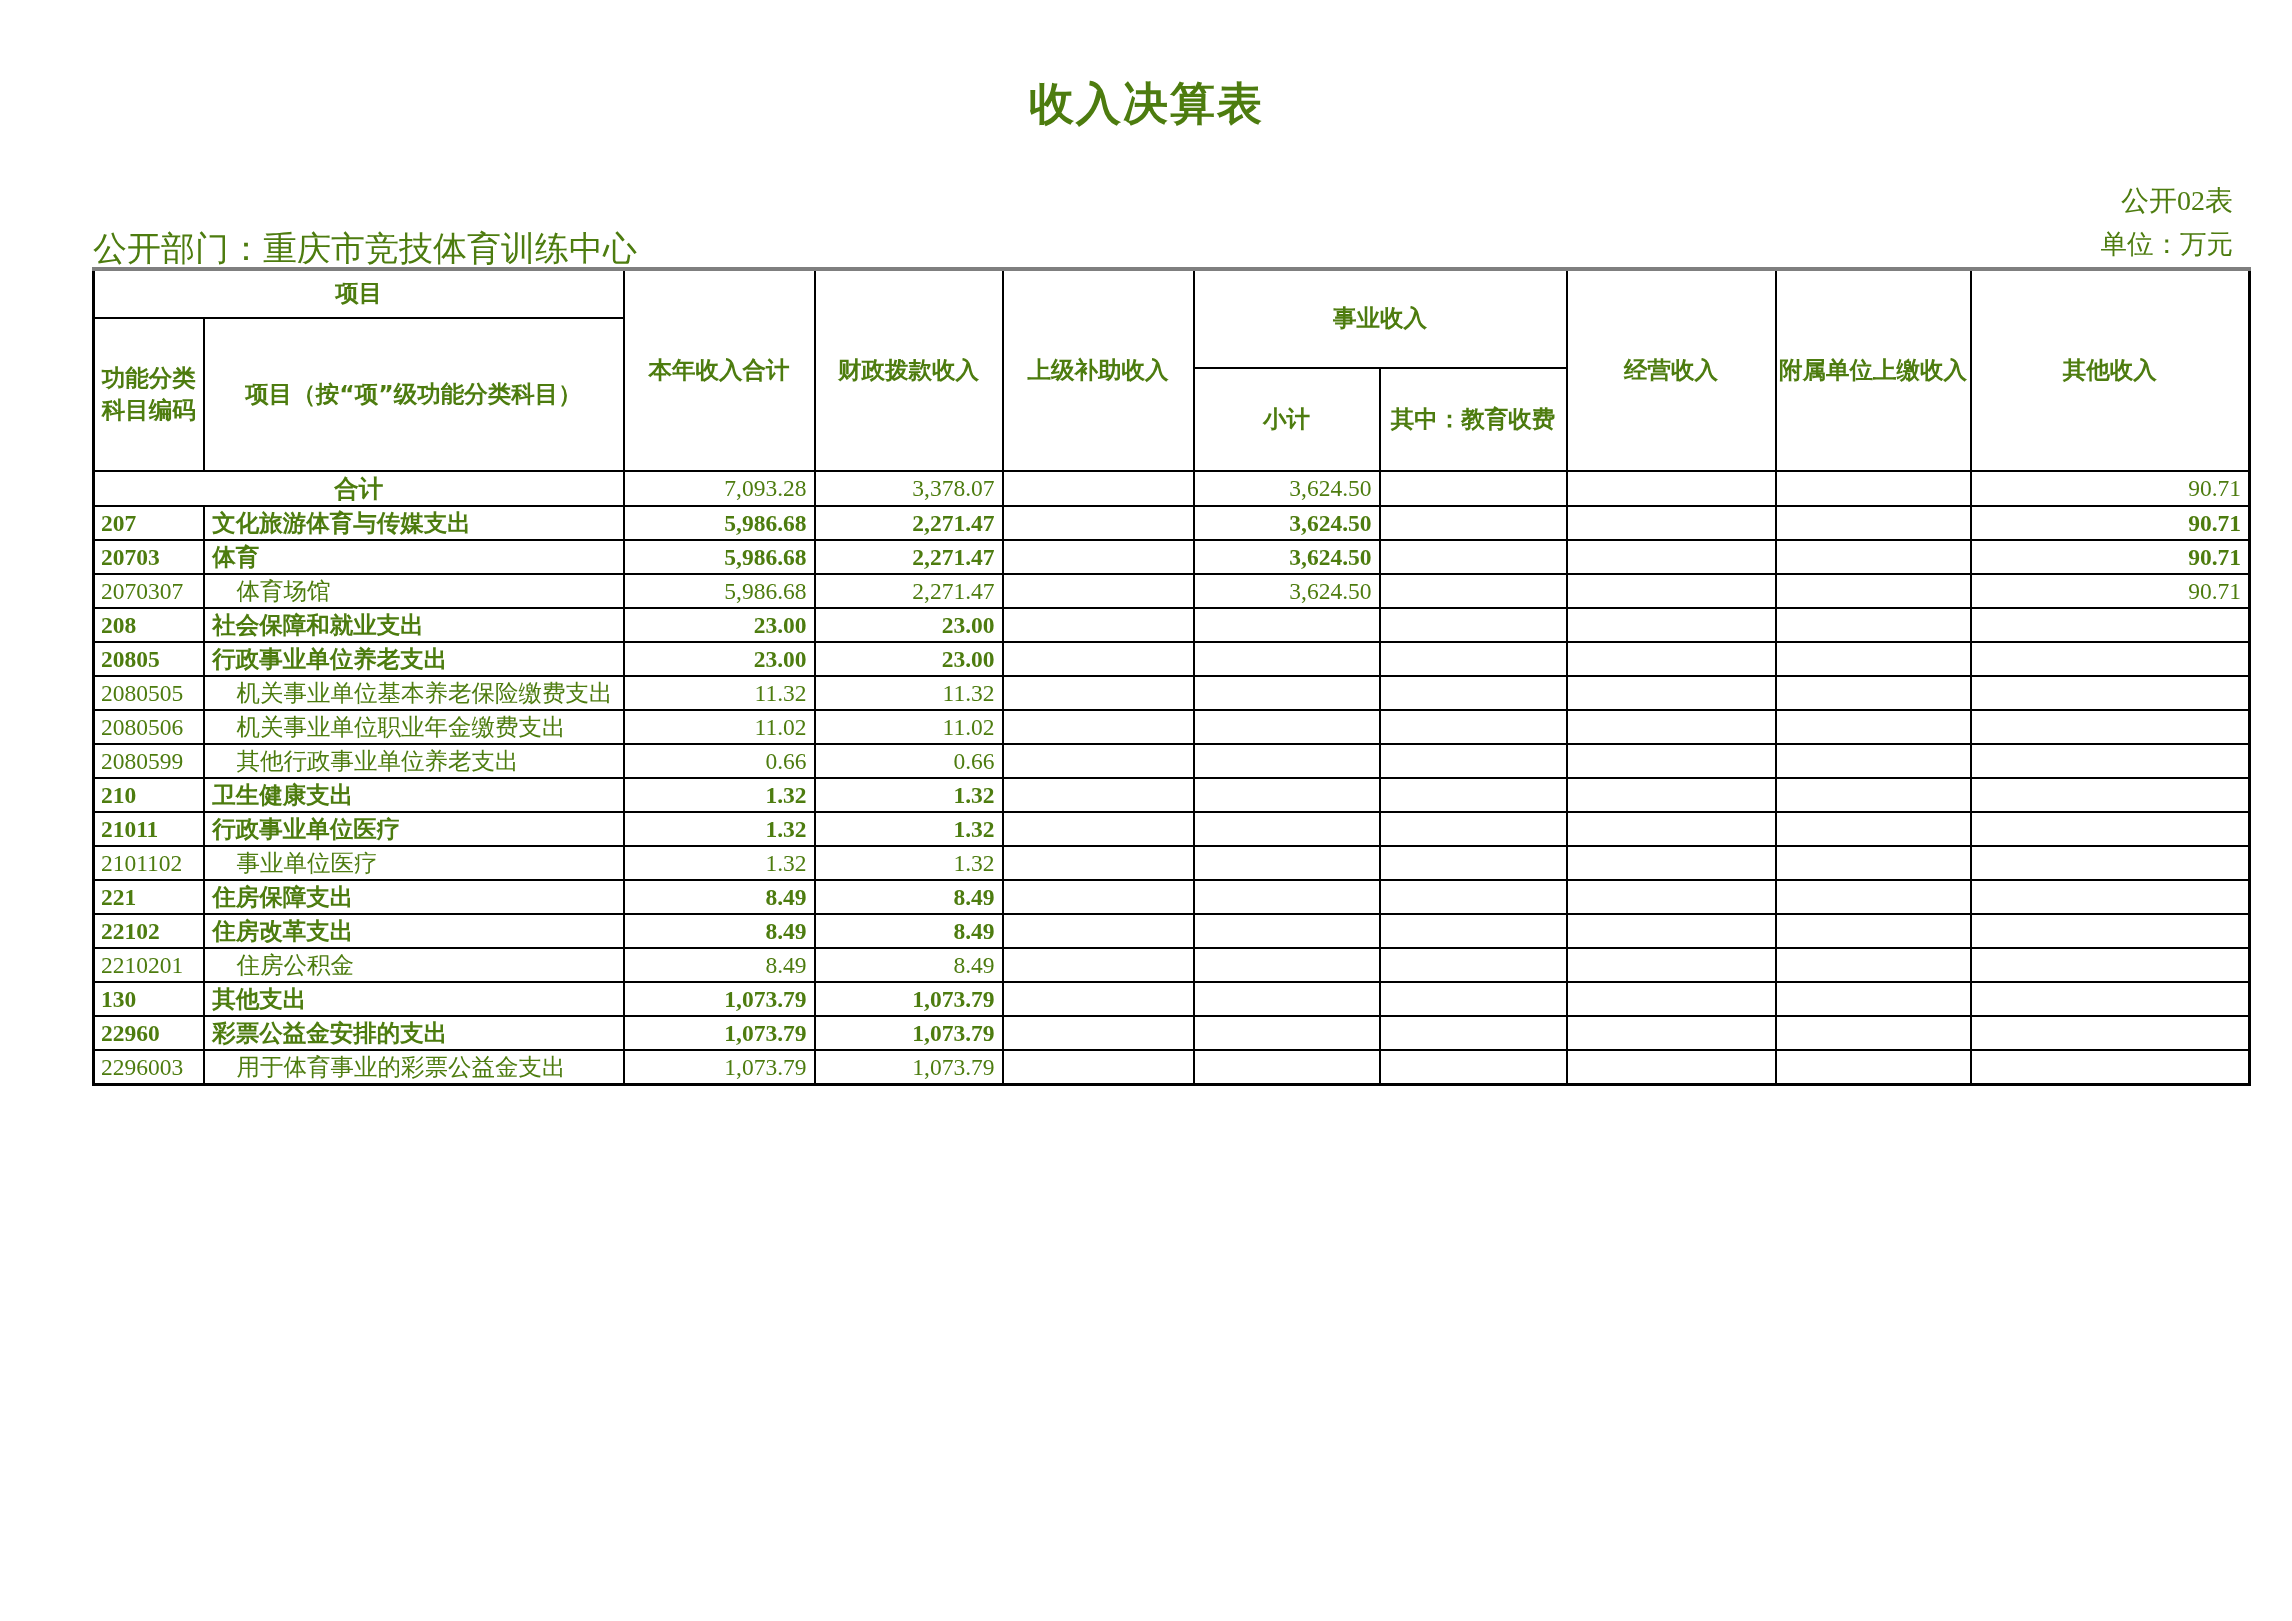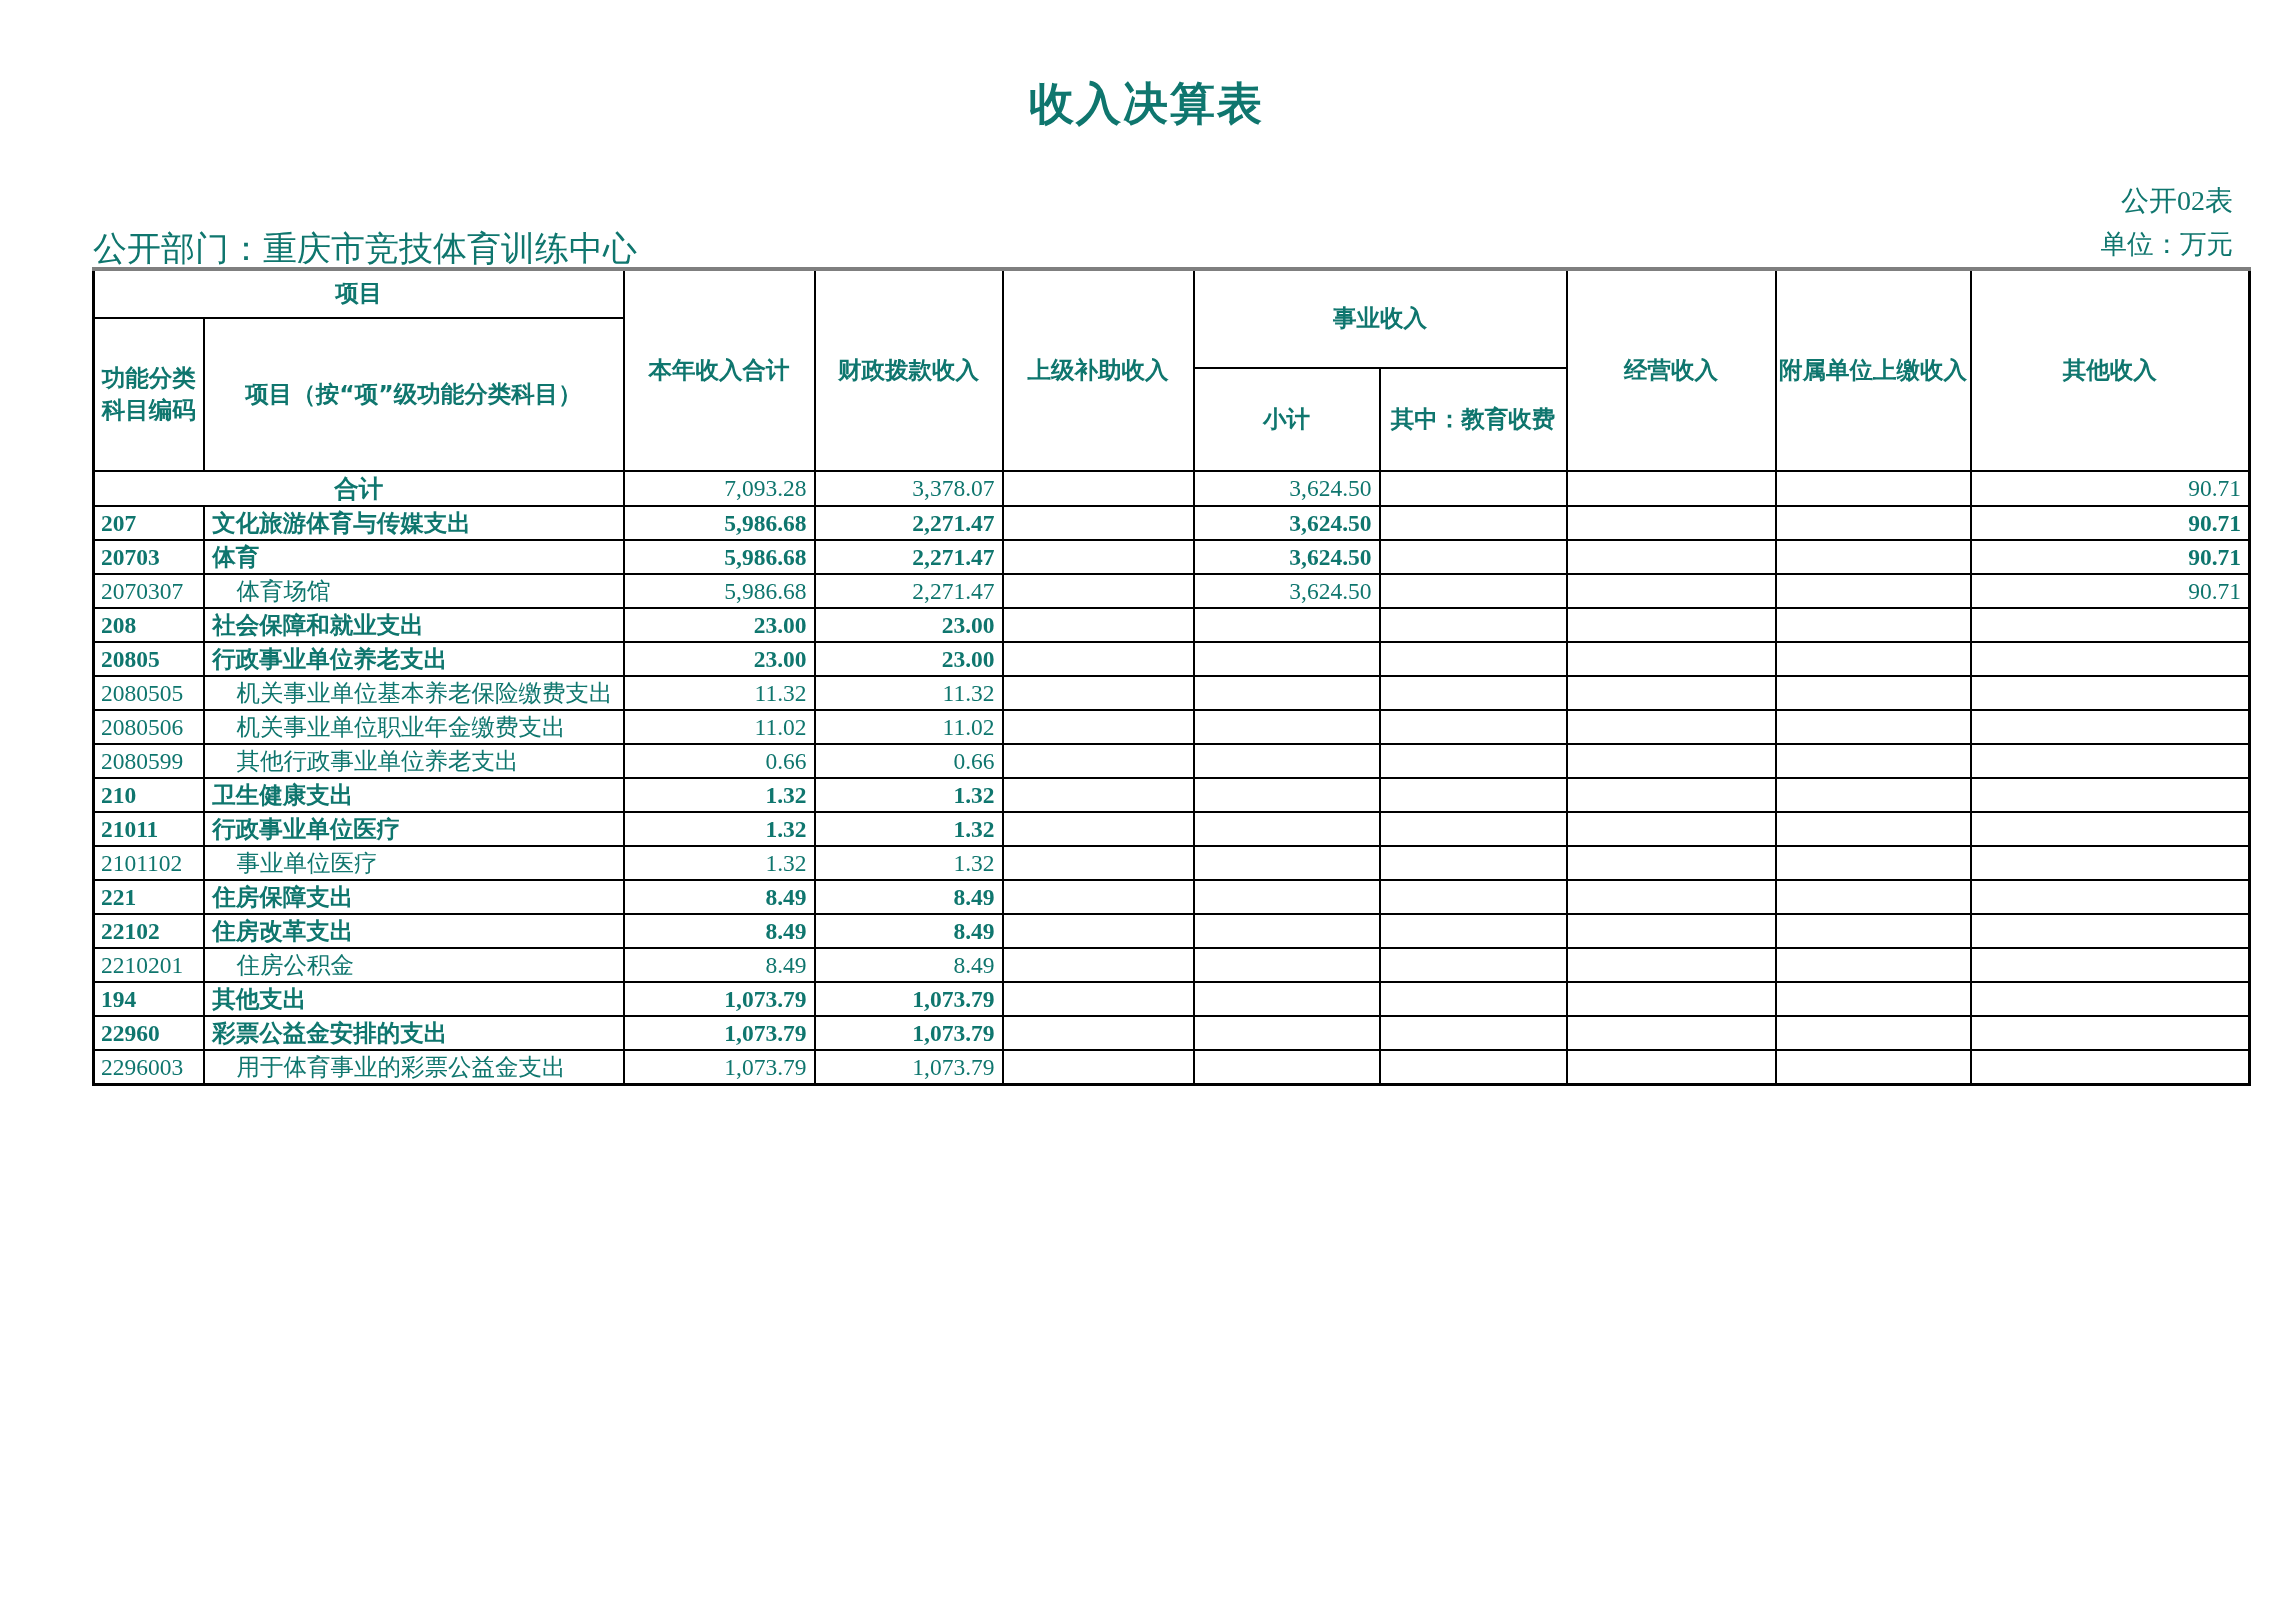--- a/index.html
+++ b/index.html
@@ -2,21 +2,21 @@
 <html><head>
 <meta charset="utf-8">
 <style>
   * { margin: 0; padding: 0; box-sizing: border-box; }
   html, body { background: #e8e8e8; }
   .page {
     position: relative;
     width: 2293px;
     height: 1621px;
     background: #ffffff;
-    color: #0f766e;
+    color: #4d7c0f;
     font-family: "Liberation Serif", "DejaVu Serif", serif;
     overflow: hidden;
   }
   .doc-title {
     position: absolute;
     top: 74px;
     left: 0;
     width: 100%;
     text-align: center;
     font-family: "DejaVu Sans", "Liberation Sans", sans-serif;
@@ -319,21 +319,21 @@
     <td class="c-num">8.49</td>
     <td class="c-num">8.49</td>
     <td class="c-num"></td>
     <td class="c-num"></td>
     <td class="c-num"></td>
     <td class="c-num"></td>
     <td class="c-num"></td>
     <td class="c-num"></td>
   </tr>
         <tr class="bold">
-    <td class="c-code">194</td>
+    <td class="c-code">130</td>
     <td class="c-name">其他支出</td>
     <td class="c-num">1,073.79</td>
     <td class="c-num">1,073.79</td>
     <td class="c-num"></td>
     <td class="c-num"></td>
     <td class="c-num"></td>
     <td class="c-num"></td>
     <td class="c-num"></td>
     <td class="c-num"></td>
   </tr>

